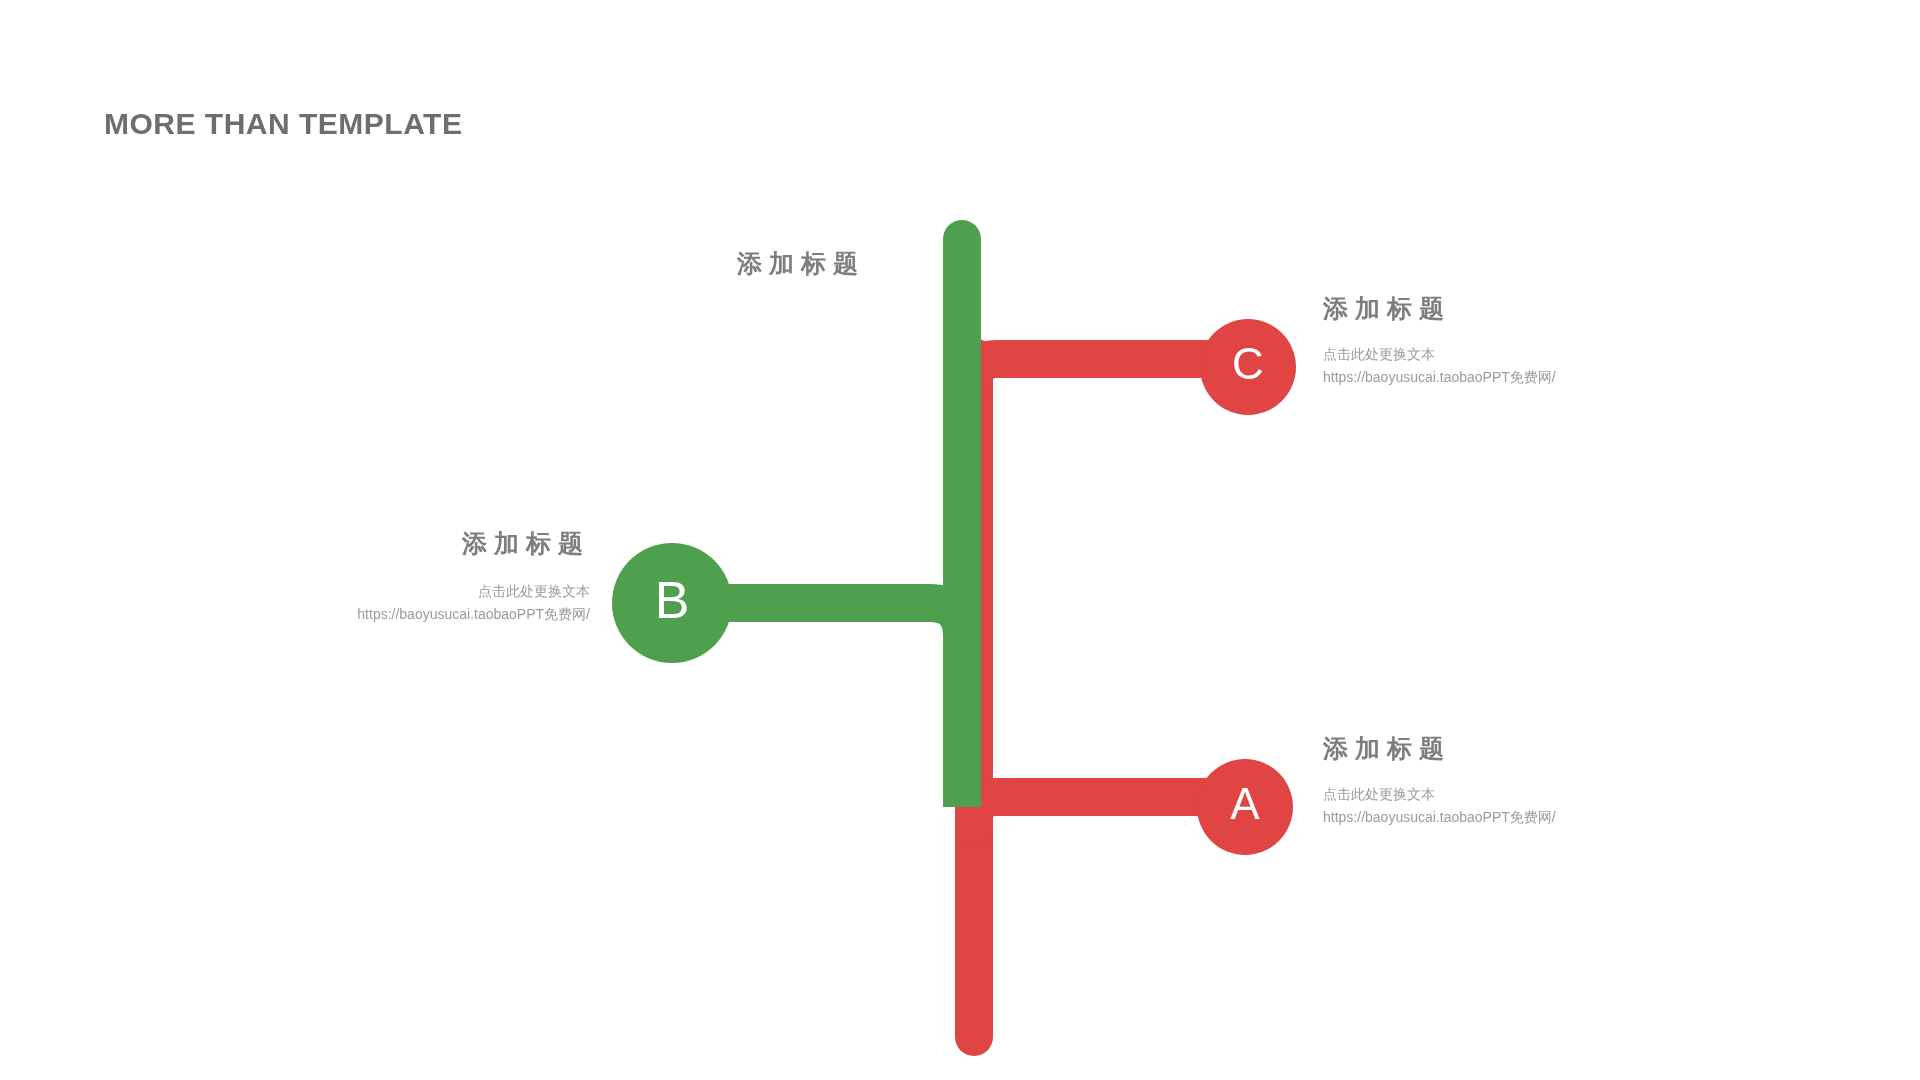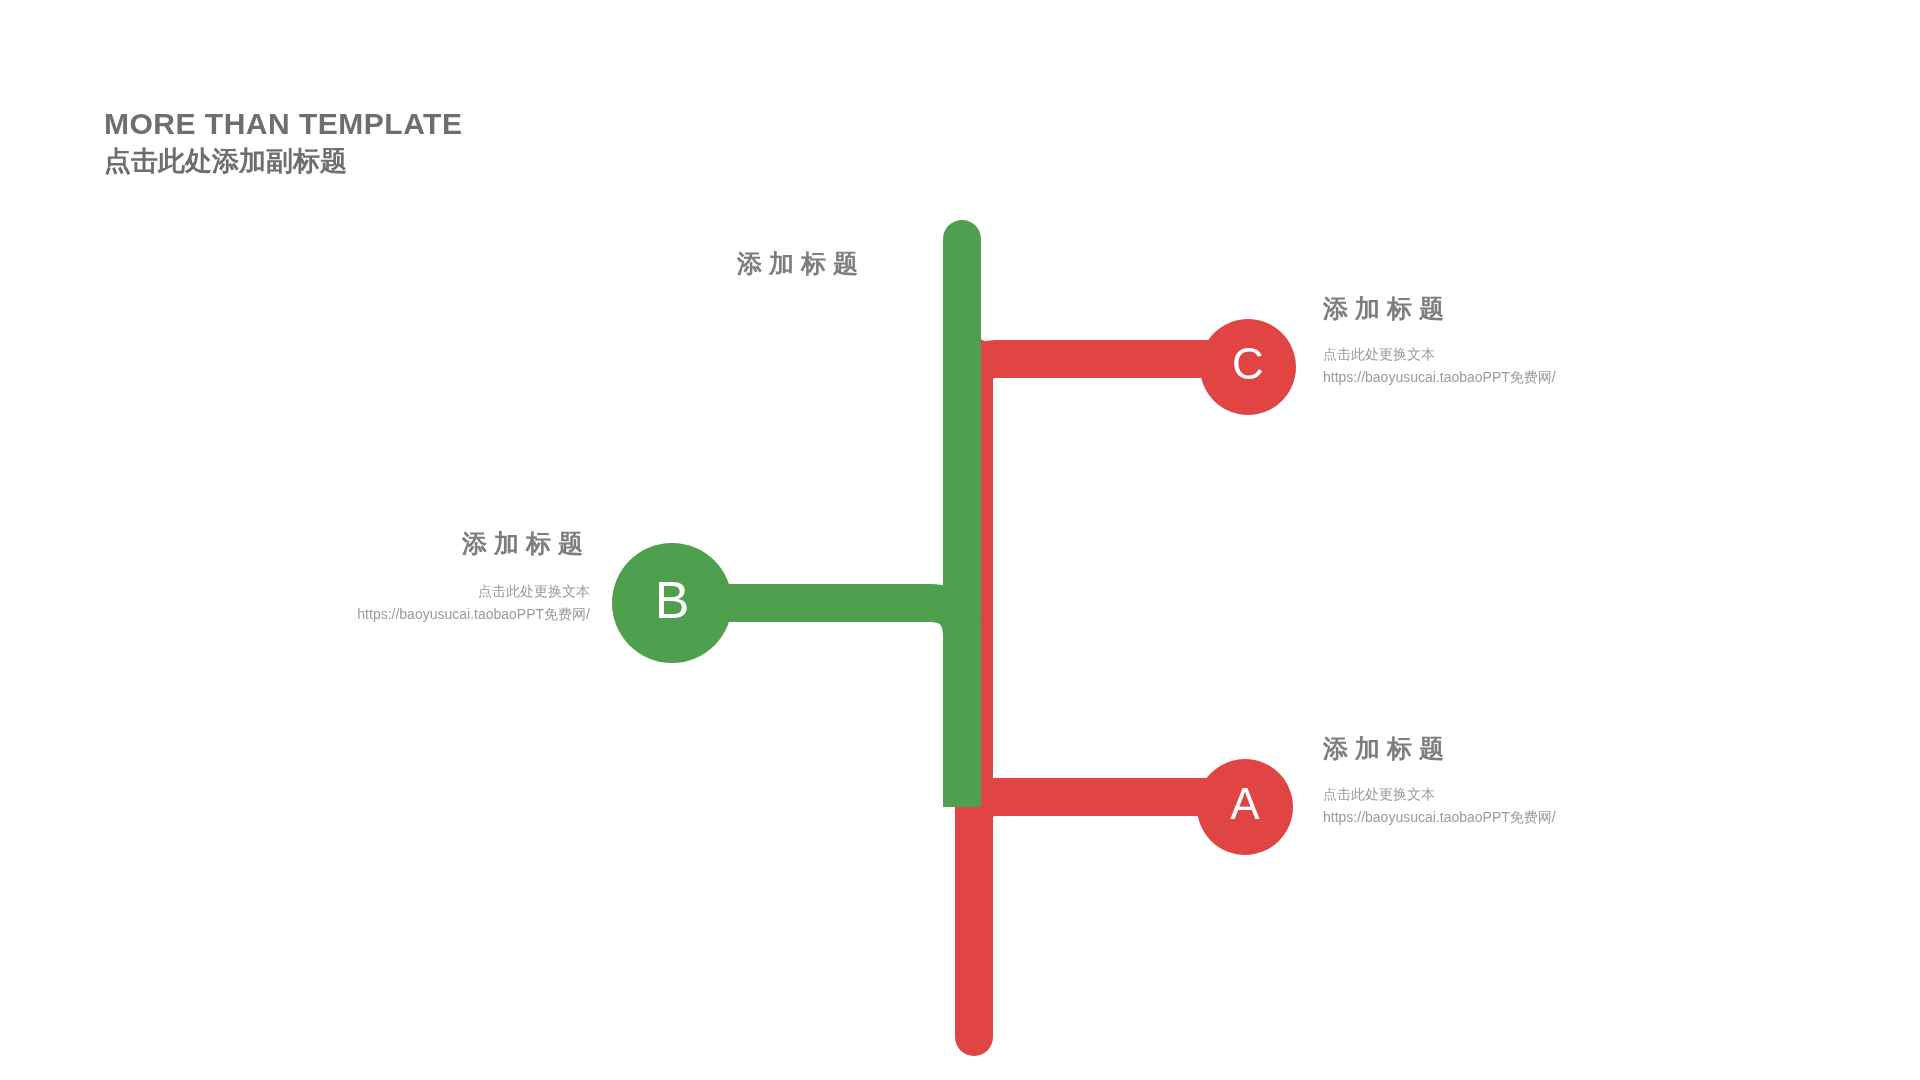--- a/index.html
+++ b/index.html
@@ -123,21 +123,20 @@
   }
   .block-a .block-body { margin-top: 18px; }
 </style>
 </head>
 <body>
 
 <div id="stage">
 
   <div class="header">
     <div class="header-title">MORE THAN TEMPLATE</div>
-    <div class="header-subtitle">点击此处添加副标题</div>
   </div>
 
   <svg id="diagram" viewBox="0 0 1920 1080">
 
     <g>
 
       <path d="M 974 310 L 974 990" stroke="#E04443" stroke-width="38" stroke-linecap="round" fill="none"></path>
 
       <path d="M 974 330 L 974 335 Q 974 312 996 312 L 1222 312" stroke="#E04443" stroke-width="38" stroke-linecap="round" stroke-linejoin="round" fill="none"></path>
 

